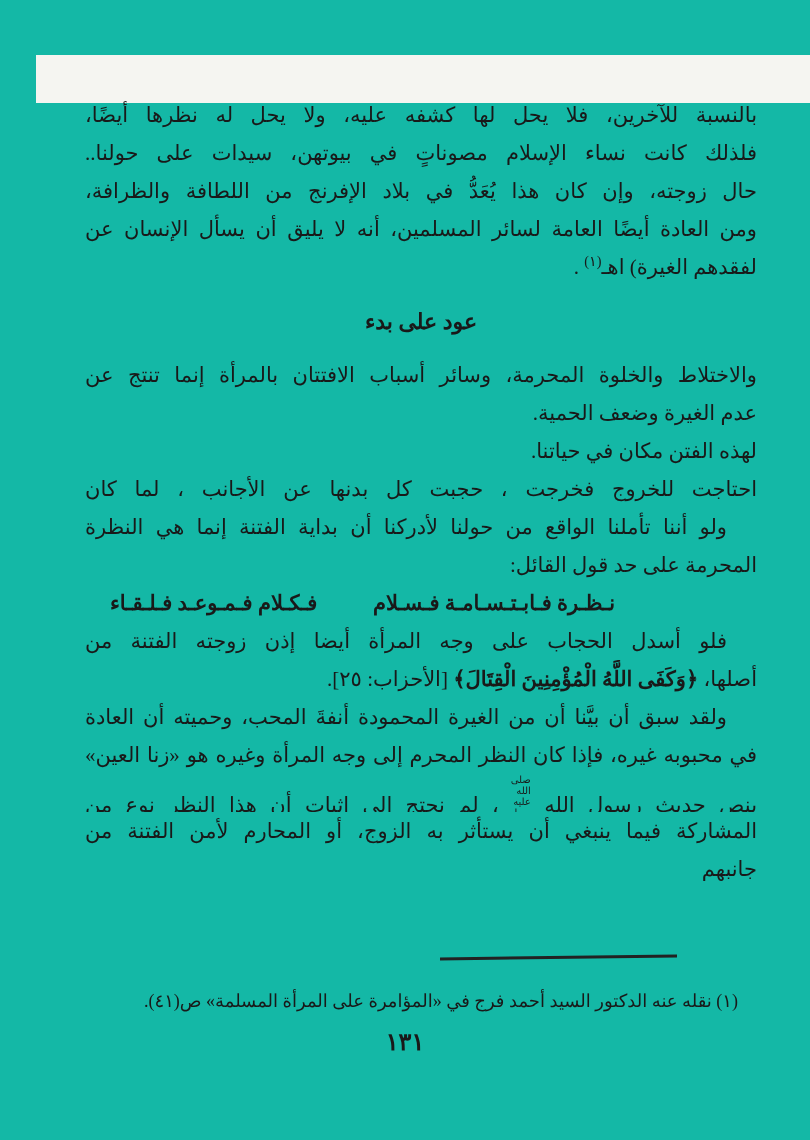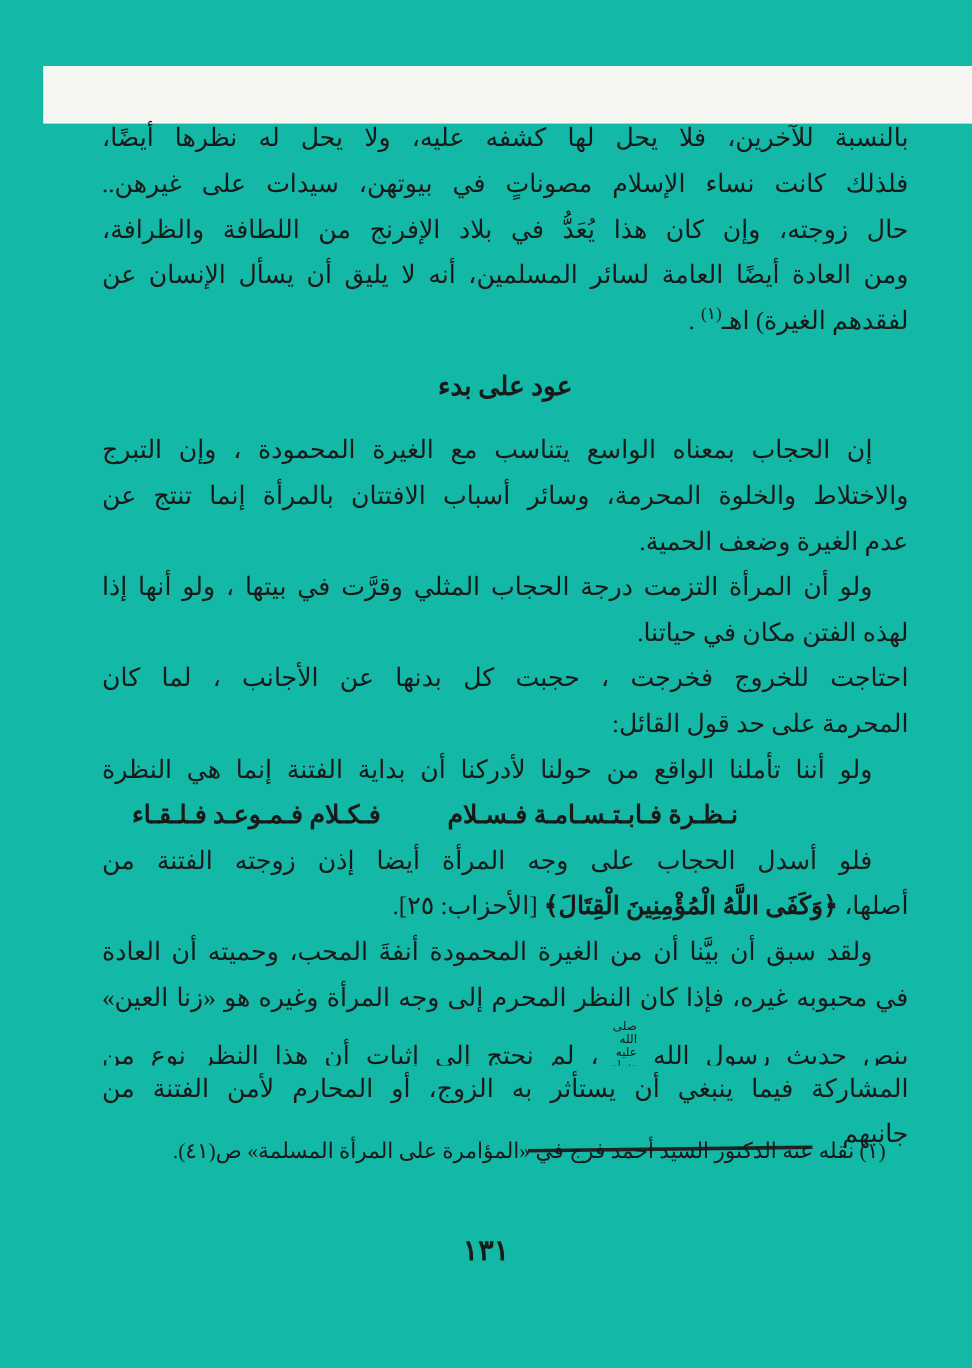--- a/index.html
+++ b/index.html
@@ -66,21 +66,21 @@
   }
   .footnote-rule{
     position:absolute;
     top:956px;left:440px;
     width:237px;height:3px;
     background:#222;
     transform:rotate(-0.7deg);
   }
   .footnote{
     position:absolute;
-    top:942px;right:72px;
+    top:984px;right:72px;
     width:680px;
     font-size:18px;
     line-height:34px;
     text-align:right;
     white-space:nowrap;
   }
   .page-number{
     position:absolute;
     top:1028px;left:0;width:810px;
     text-align:center;
@@ -91,37 +91,35 @@
 </style>
 </head>
 <body>
 
 <div class="page">
   <div class="scan-band"></div>
 
   <div class="text-block">
 
     <div class="line">بالنسبة للآخرين، فلا يحل لها كشفه عليه، ولا يحل له نظرها أيضًا،</div>
-    <div class="line">فلذلك كانت نساء الإسلام مصوناتٍ في بيوتهن، سيدات على غيرهن..</div>
+    <div class="line">فلذلك كانت نساء الإسلام مصوناتٍ في بيوتهن، سيدات على حولنا..</div>
     <div class="line">حال زوجته، وإن كان هذا يُعَدُّ في بلاد الإفرنج من اللطافة والظرافة،</div>
     <div class="line">ومن العادة أيضًا العامة لسائر المسلمين، أنه لا يليق أن يسأل الإنسان عن</div>
     <div class="line last"><span>لفقدهم الغيرة) اهـ</span><sup class="fn-ref">(١)</sup><span> .</span></div>
 
     <div class="section-heading">عود على بدء</div>
 
-    <div class="line indent">إن الحجاب بمعناه الواسع يتناسب مع الغيرة المحمودة ، وإن التبرج</div>
     <div class="line">والاختلاط والخلوة المحرمة، وسائر أسباب الافتتان بالمرأة إنما تنتج عن</div>
     <div class="line last">عدم الغيرة وضعف الحمية.</div>
 
-    <div class="line indent">ولو أن المرأة التزمت درجة الحجاب المثلي وقرَّت في بيتها ، ولو أنها إذا</div>
     <div class="line last">لهذه الفتن مكان في حياتنا.</div>
     <div class="line">احتاجت للخروج فخرجت ، حجبت كل بدنها عن الأجانب ، لما كان</div>
 
+    <div class="line indent">ولو أننا تأملنا الواقع من حولنا لأدركنا أن بداية الفتنة إنما هي النظرة</div>
     <div class="line last">المحرمة على حد قول القائل:</div>
-    <div class="line indent">ولو أننا تأملنا الواقع من حولنا لأدركنا أن بداية الفتنة إنما هي النظرة</div>
 
     <div class="verse">
       <span>نـظـرة فـابـتـسـامـة فـسـلام</span>
       <span>فـكـلام فـمـوعـد فـلـقـاء</span>
     </div>
 
     <div class="line indent">فلو أسدل الحجاب على وجه المرأة أيضا إذن زوجته الفتنة من</div>
     <div class="line last"><span>أصلها، </span><span class="quran">﴿وَكَفَى اللَّهُ الْمُؤْمِنِينَ الْقِتَالَ﴾</span><span> [الأحزاب: ٢٥].</span></div>
 
     <div class="line indent">ولقد سبق أن بيَّنا أن من الغيرة المحمودة أنفةَ المحب، وحميته أن العادة</div>

